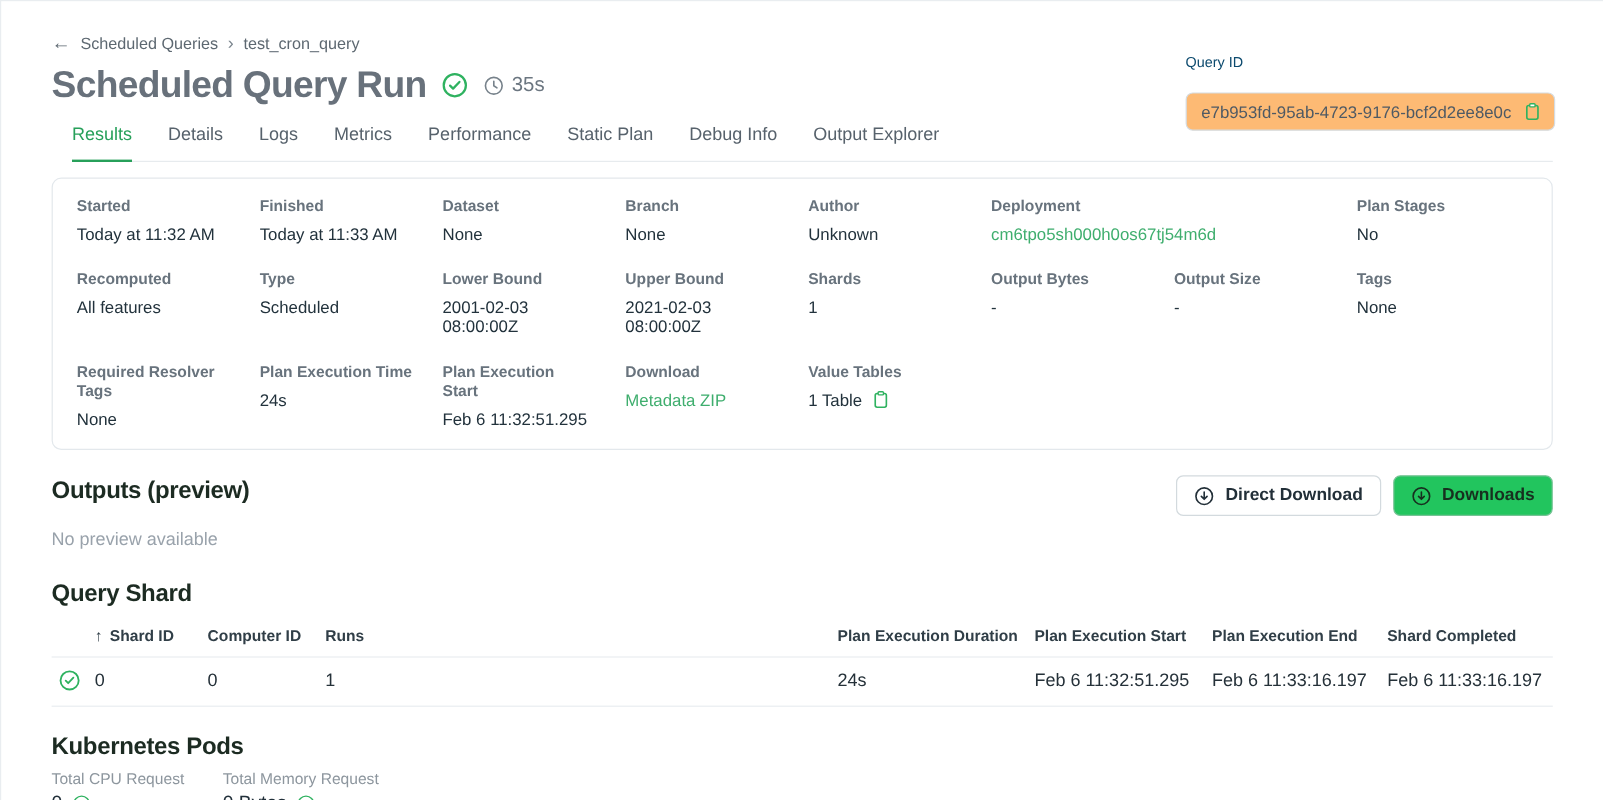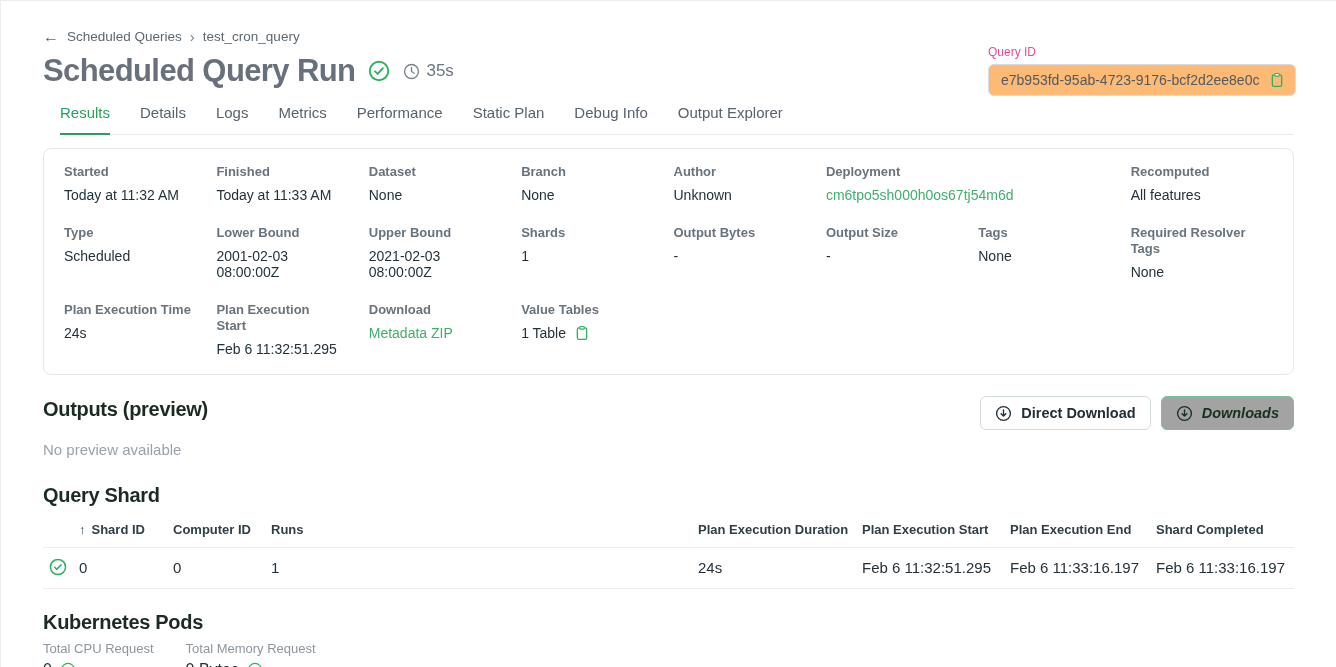--- a/index.html
+++ b/index.html
@@ -15,21 +15,21 @@
   .breadcrumb .crumb { cursor:pointer; }
   .breadcrumb .sep { font-size:15px; color:#7a848d; }
 
   
   .title-row { display:flex; align-items:center; gap:13px; margin-top:8px; }
   .page-title { font-size:31px; font-weight:700; color:#68717b; letter-spacing:-0.6px; }
   .duration { display:flex; align-items:center; gap:6px; font-size:17px; color:#6b7680; }
 
   
   .query-id { position:absolute; top:44px; right:40px; width:308px; }
-  .query-id .qlabel { font-size:12px; color:#ec4899; margin-bottom:5px; }
+  .query-id .qlabel { font-size:12px; color:#0c4a6e; margin-bottom:18px; }
   .query-id .qbox { height:32px; border:1px solid #d5dbe0; border-radius:6px;
     display:flex; align-items:center; justify-content:space-between;
     padding:0 10px 0 12px; background:#fdba74; }
   .query-id .qval { font-size:14px; color:#4f5a64; }
 
   
   .tabs { display:flex; gap:30px; margin-top:15px; border-bottom:1px solid #e7ebee;margin-left:17px; }
   .tab { font-size:15px; font-weight:500; color:#57626c; padding-bottom:12px; cursor:pointer; }
   .tab.active { color:#27a05a; border-bottom:2px solid #27a05a; margin-bottom:-1px; }
 
@@ -42,21 +42,21 @@
   .cell.span2 { grid-column:span 2; }
   .val-flex { display:flex; align-items:center; gap:8px; }
 
   
   .outputs-head { display:flex; justify-content:space-between; align-items:flex-start; margin-top:23px; }
   h2.section { font-size:20px; font-weight:700; color:#1c2b22; letter-spacing:-0.3px; }
   .btn-row { display:flex; gap:10px; margin-top:-2px; }
   .btn { height:34px; padding:0 14px; border-radius:6px; display:flex; align-items:center;
     gap:9px; font-size:14.5px; font-weight:600; cursor:pointer; }
   .btn.outline { background:#fff; border:1px solid #d3dade; color:#222f38;justify-content:flex-end; }
-  .btn.primary { background:#a3a3a3; border:1px solid #75c294; color:#17301f;font-style:italic; }
+  .btn.primary { background:#22c55e; border:1px solid #75c294; color:#17301f; }
   .empty-text { margin-top:11px; font-size:15px; color:#99a2ab; }
 
   
   .tbl-header { display:flex; align-items:center; font-size:13px; font-weight:700; color:#303e47; }
   .tbl-row { display:flex; align-items:center; font-size:15px; color:#253139; }
   .sort-arrow { font-weight:400; margin-right:6px; color:#303e47; }
 
   .shard-section { margin-top:26px; }
   .qs-header { margin-top:15px; padding-bottom:10px; border-bottom:1px solid #e9edf0; }
   .qs-row { padding:10px 0 12px; border-bottom:1px solid #e9edf0; cursor:pointer; }
@@ -147,20 +147,24 @@
         <div class="val">None</div>
       </div>
       <div class="cell">
         <div class="lbl">Author</div>
         <div class="val">Unknown</div>
       </div>
       <div class="cell span2">
         <div class="lbl">Deployment</div>
         <div class="val link">cm6tpo5sh000h0os67tj54m6d</div>
       </div>
+      <div class="cell">
+        <div class="lbl">Plan Stages</div>
+        <div class="val">No</div>
+      </div>
 
       <div class="cell">
         <div class="lbl">Recomputed</div>
         <div class="val">All features</div>
       </div>
       <div class="cell">
         <div class="lbl">Type</div>
         <div class="val">Scheduled</div>
       </div>
       <div class="cell">

